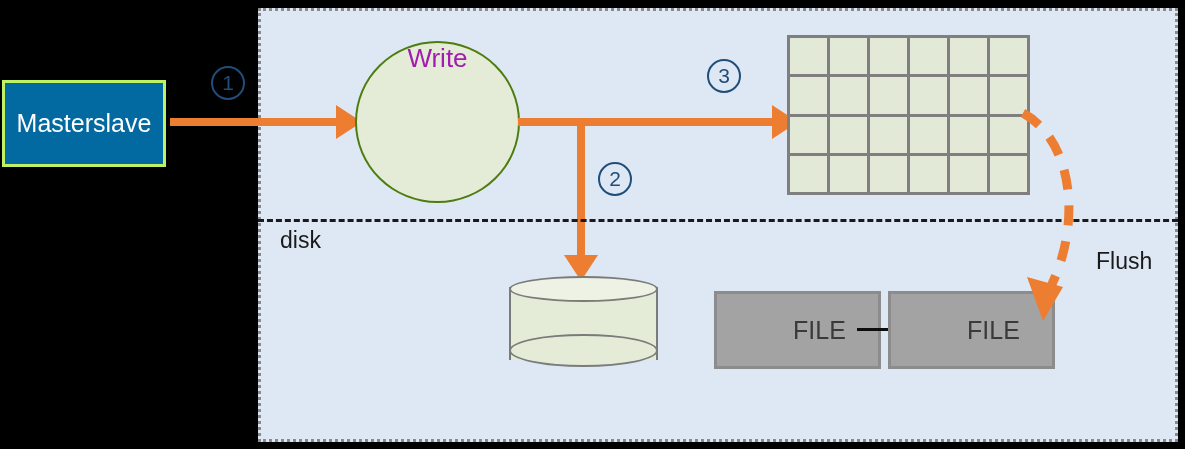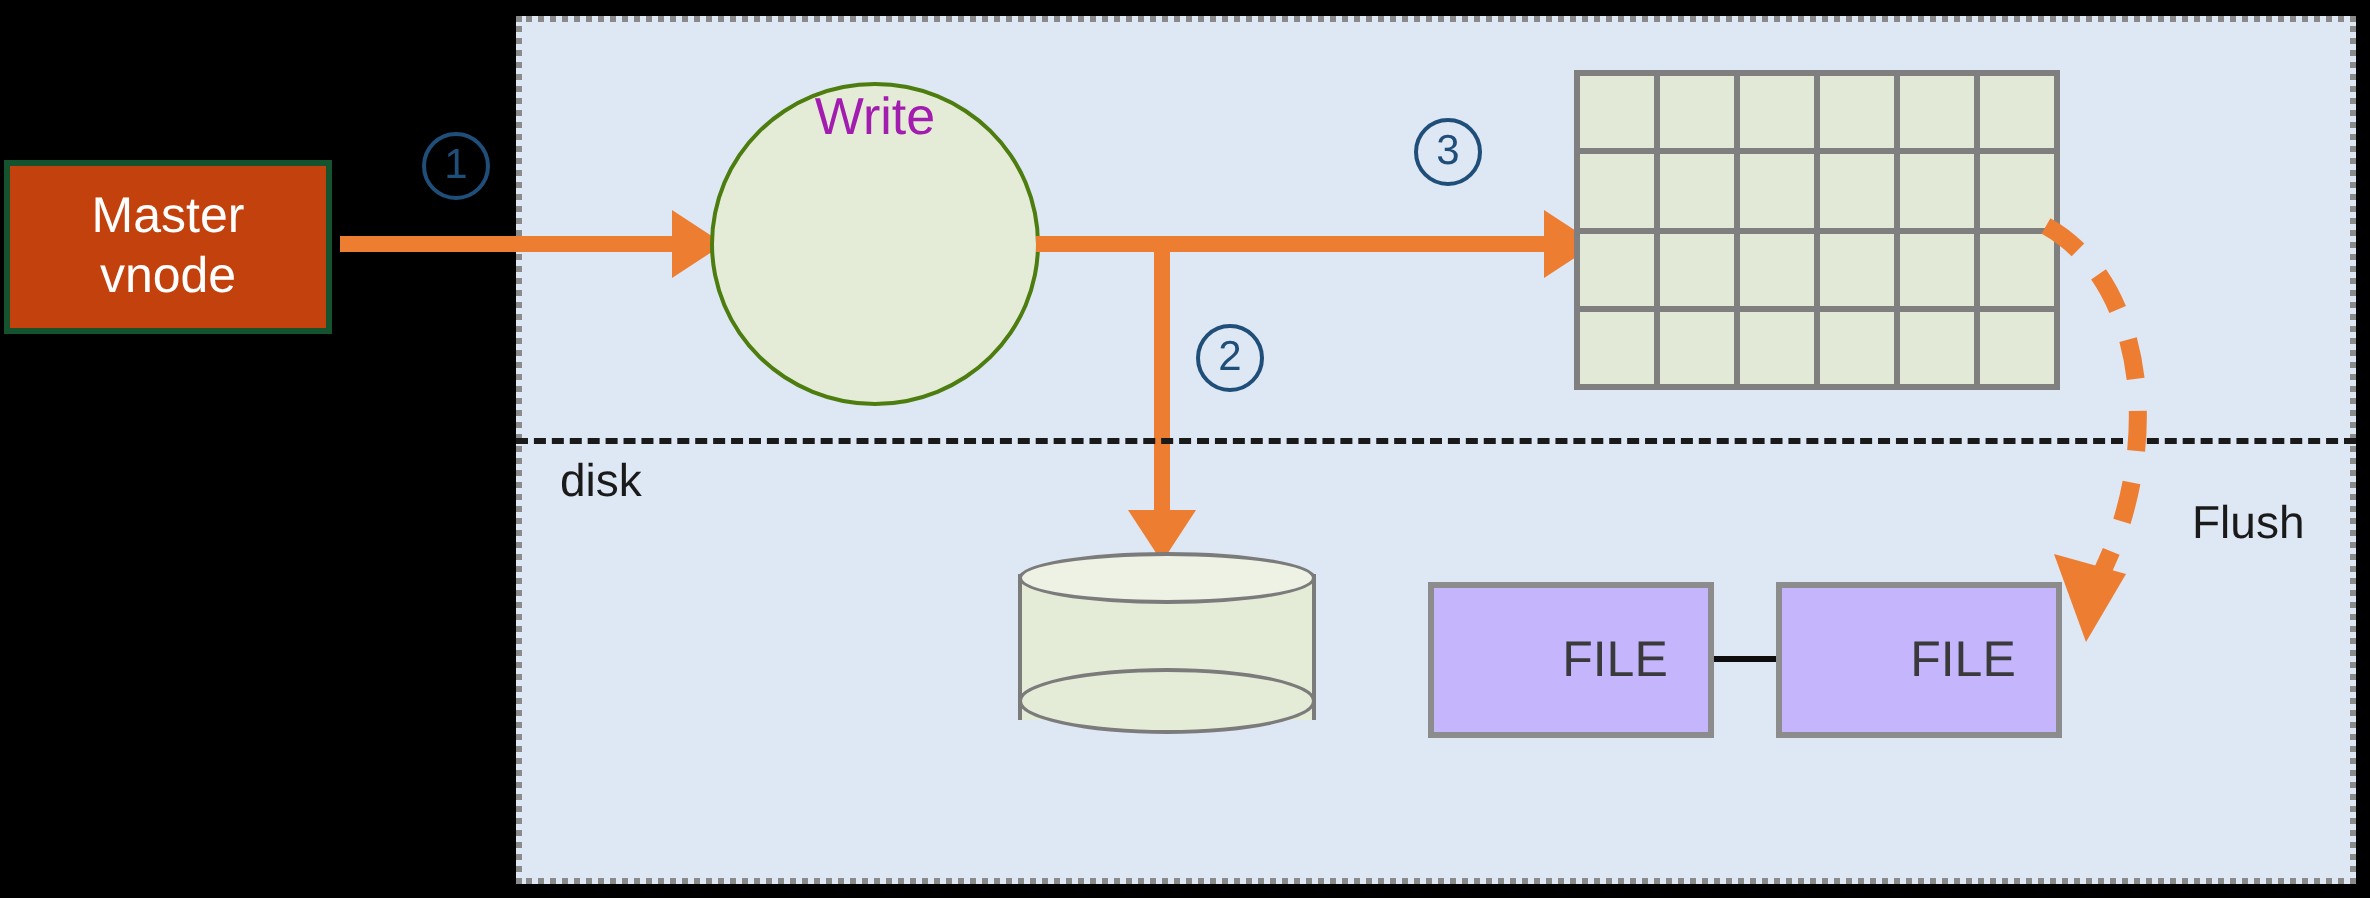--- a/index.html
+++ b/index.html
@@ -28,25 +28,25 @@
     box-sizing: border-box;
   }
 
   
   #master-vnode {
     position: absolute;
     left: 2px;
     top: 80px;
     width: 164px;
     height: 87px;
-    background: #c2410c;
-    border: 3px solid #14532d;
+    background: #0369a1;
+    border: 3px solid #bef264;
     box-sizing: border-box;
     display: flex;
-    flex-direction: column;
+    flex-direction: row;
     align-items: center;
     justify-content: center;
     color: #ffffff;
     font-size: 25px;
     line-height: 1.18;
   }
 
   
   #write-node {
     position: absolute;
@@ -150,23 +150,23 @@
     width: 149px;
     text-align: center;
     font-size: 23px;
     color: #1a1a1a;
   }
 
   
   .file-box {
     position: absolute;
     top: 291px;
-    width: 143px;
+    width: 167px;
     height: 78px;
-    background: #c4b5fd;
+    background: #a3a3a3;
     border: 3px solid #8c8c8c;
     box-sizing: border-box;
     display: flex;
     align-items: center;
     justify-content: center;
     font-size: 25px;
     color: #3a3a3a;
     padding-left: 44px;
   }
   #file-box-1 { left: 714px; }
@@ -260,21 +260,21 @@
 </style>
 </head>
 <body>
 
 <div id="canvas">
 
   <div id="slave-panel"></div>
 
   <div id="master-vnode">
     <span>Master</span>
-    <span>vnode</span>
+    <span>slave</span>
   </div>
 
   <div class="orange-line-h" id="arrow-1-line"></div>
   <div class="arrowhead-right" id="arrow-1-head"></div>
   <div class="step-circle" id="step-1">1</div>
 
   <div id="write-node">
     <span>Write</span>
   </div>
 

